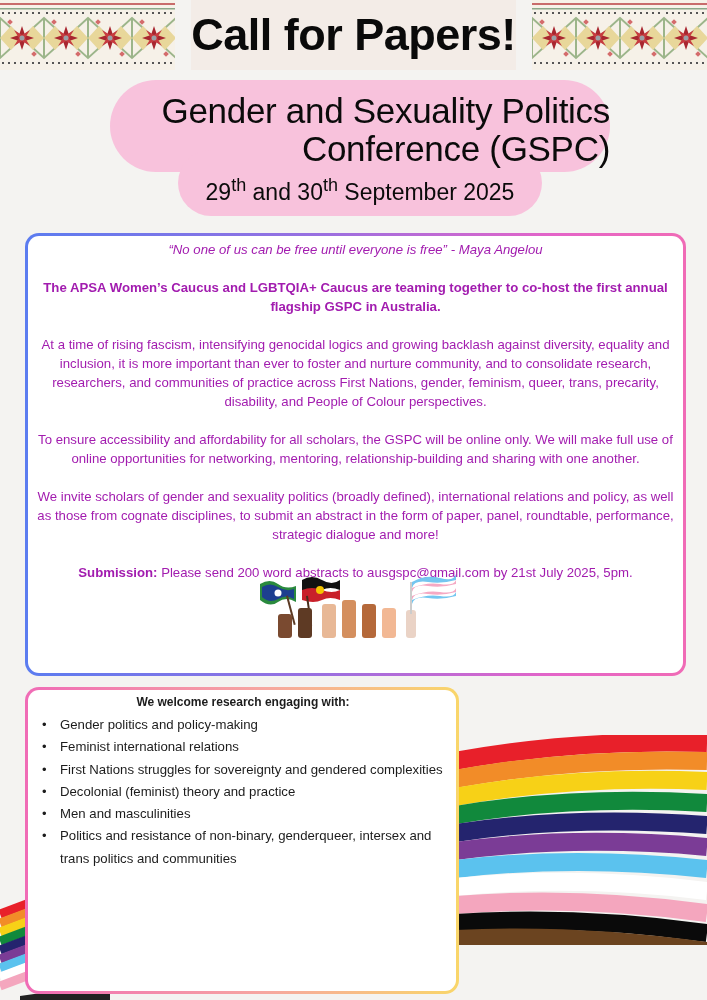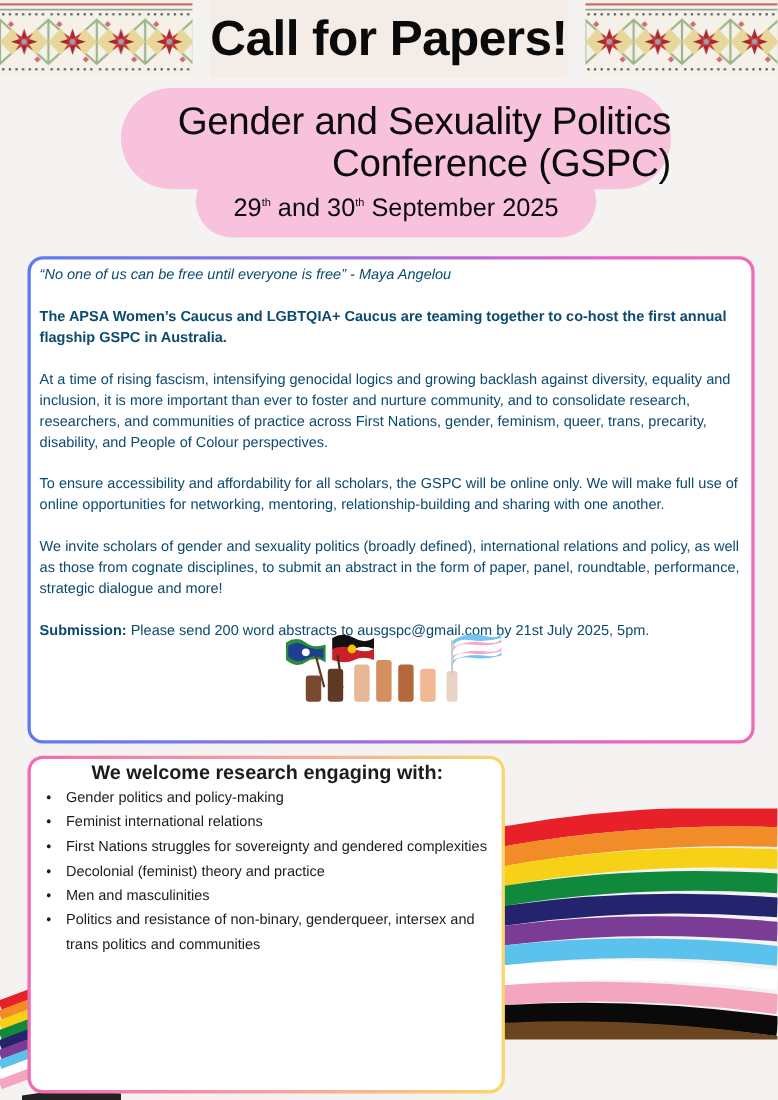--- a/index.html
+++ b/index.html
@@ -62,37 +62,38 @@
     font-size: 35px; line-height: 38px;
     color: #0b0b0b;
     letter-spacing: -0.3px;
     text-align: right;
   }
   .conf-date {
     font-family: "Liberation Sans", sans-serif;
     font-size: 23px; line-height: 30px; margin-top: 2px;
     color: #0b0b0b;
   }
-  .conf-date sup { font-size: 10px; vertical-align: 9px; }
+  .conf-date sup { font-size: 18px; vertical-align: 9px; }
 
   
   .card-main {
     position: absolute; left: 25px; top: 233px; width: 661px; height: 443px;
     border-radius: 14px;
     padding: 3px;
     background: linear-gradient(90deg, #5b7cf0 0%, #9a6fe0 45%, #e464c8 80%, #f06bb6 100%);
   }
   .card-main-inner {
     width: 100%; height: 100%;
     background: #ffffff;
     border-radius: 11px;
     padding: 4px 8px 0 8px;
+    text-align: center;
     font-size: 13.2px;
     line-height: 19px;
-    color: #0c4a6e;
+    color: #a21caf;
   }
   .card-main-inner p { margin-bottom: 19px; }
   .quote { font-style: italic; margin-bottom: 19px; }
   .lead { font-weight: 700; }
   .strong { font-weight: 700; }
 
   .fists {
     display: flex; justify-content: center; margin-top: -12px;
   }
 
@@ -104,21 +105,21 @@
     z-index: 2;
   }
   .card-topics-inner {
     width: 100%; height: 100%;
     background: #ffffff; border-radius: 11px;
     padding: 3px 10px 0 12px;
     font-size: 13.2px; line-height: 22.3px;
     color: #1c1c1c;
   }
   .topics-heading {
-    text-align: center; font-weight: 700; font-size: 18px; line-height: 19px;
+    text-align: center; font-weight: 700; font-size: 12px; line-height: 19px;
     margin-bottom: 2px;
   }
   .topics-list { list-style: none; }
   .topics-list li {
     position: relative; padding-left: 20px;
   }
   .topics-list li::before {
     content: "\2022"; position: absolute; left: 2px; top: 0;
     font-size: 13px;
   }

